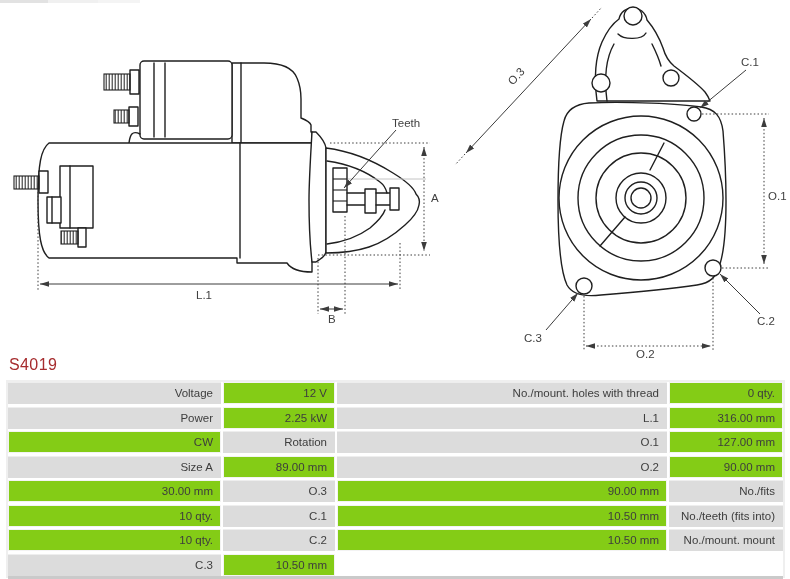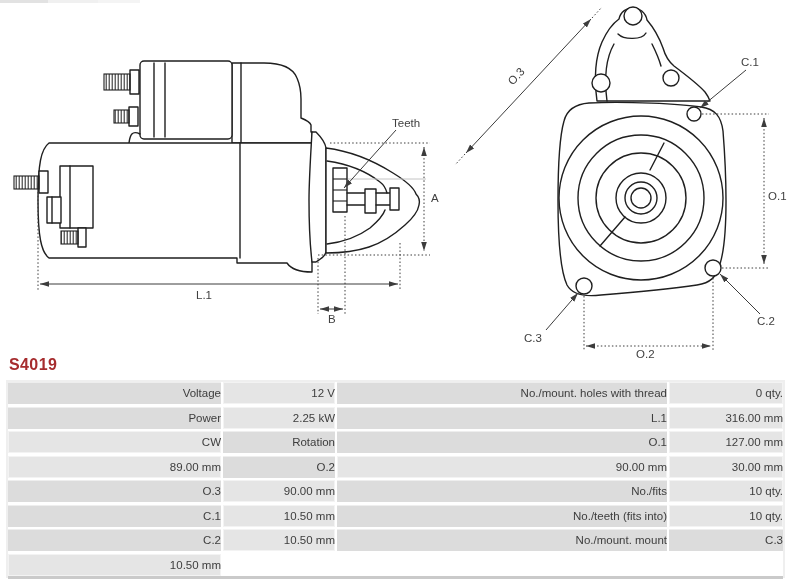--- a/index.html
+++ b/index.html
@@ -9,30 +9,30 @@
     background:linear-gradient(90deg,#e2e2e2 0 34%,#f0f0f0 34% 70%,#f4f4f4 70% 100%);}
   .drawing{position:absolute;left:0;top:0;}
   .art{stroke:#1f1f1f;stroke-width:1.4;fill:none;stroke-linejoin:round;stroke-linecap:round;}
   .artf{stroke:#1f1f1f;stroke-width:1.4;fill:#fff;stroke-linejoin:round;}
   .thin{stroke:#1f1f1f;stroke-width:1.1;fill:none;}
   .dim{stroke:#3c3c3c;stroke-width:1;fill:none;}
   .dot{stroke:#3c3c3c;stroke-width:1;fill:none;stroke-dasharray:1.5 2.2;}
   .guide{stroke:#c4c4c4;stroke-width:1;fill:none;}
   .dim-label{font:11.5px "Liberation Sans",sans-serif;fill:#404040;}
   .arr{fill:#3c3c3c;}
-  .part-number{position:absolute;left:9px;top:356px;font-size:16px;font-weight:700;
+  .part-number{position:absolute;left:9px;top:356px;font-size:16px;font-weight:400;
     color:#a62c2e;letter-spacing:.4px;}
   .spec-table{position:absolute;left:8px;top:382px;display:grid;
     grid-template-columns:213px 112px 330px 114px;grid-auto-rows:22px;
     gap:2.5px 2px;outline:2px solid #efefef;}
   .cell{display:flex;align-items:center;justify-content:flex-end;
-    box-sizing:border-box;font-size:11.5px;color:#3d3d3d;
+    padding-right:8px;box-sizing:border-box;font-size:11.5px;color:#3d3d3d;
     white-space:nowrap;overflow:hidden;}
   .cell.label{background:#dcdcdc;box-shadow:inset 0 1px 0 rgba(255,255,255,.5);}
-  .cell.value{background:#e5e5e5;box-shadow:inset 0 0 0 1px #f3f3f3;}
+  .cell.value{background:#84cc16;box-shadow:inset 0 0 0 1px #f3f3f3;}
   .bottom-strip{position:absolute;left:8px;top:576px;width:775px;height:3px;background:#cacaca;}
 </style>
 </head>
 <body>
 
 <div class="stage">
 
   <div class="logo-remnant"></div>
 
   <svg class="drawing" width="790" height="360" viewBox="0 0 790 360">
@@ -207,20 +207,21 @@
     <div class="cell label">Power</div>
     <div class="cell value">2.25 kW</div>
     <div class="cell label">L.1</div>
     <div class="cell value">316.00 mm</div>
 
     <div class="cell value">CW</div>
     <div class="cell label">Rotation</div>
     <div class="cell label">O.1</div>
     <div class="cell value">127.00 mm</div>
 
+    <div class="cell label">Size A</div>
     <div class="cell value">89.00 mm</div>
     <div class="cell label">O.2</div>
     <div class="cell value">90.00 mm</div>
 
     <div class="cell value">30.00 mm</div>
     <div class="cell label">O.3</div>
     <div class="cell value">90.00 mm</div>
 
     <div class="cell label">No./fits</div>
     <div class="cell value">10 qty.</div>

